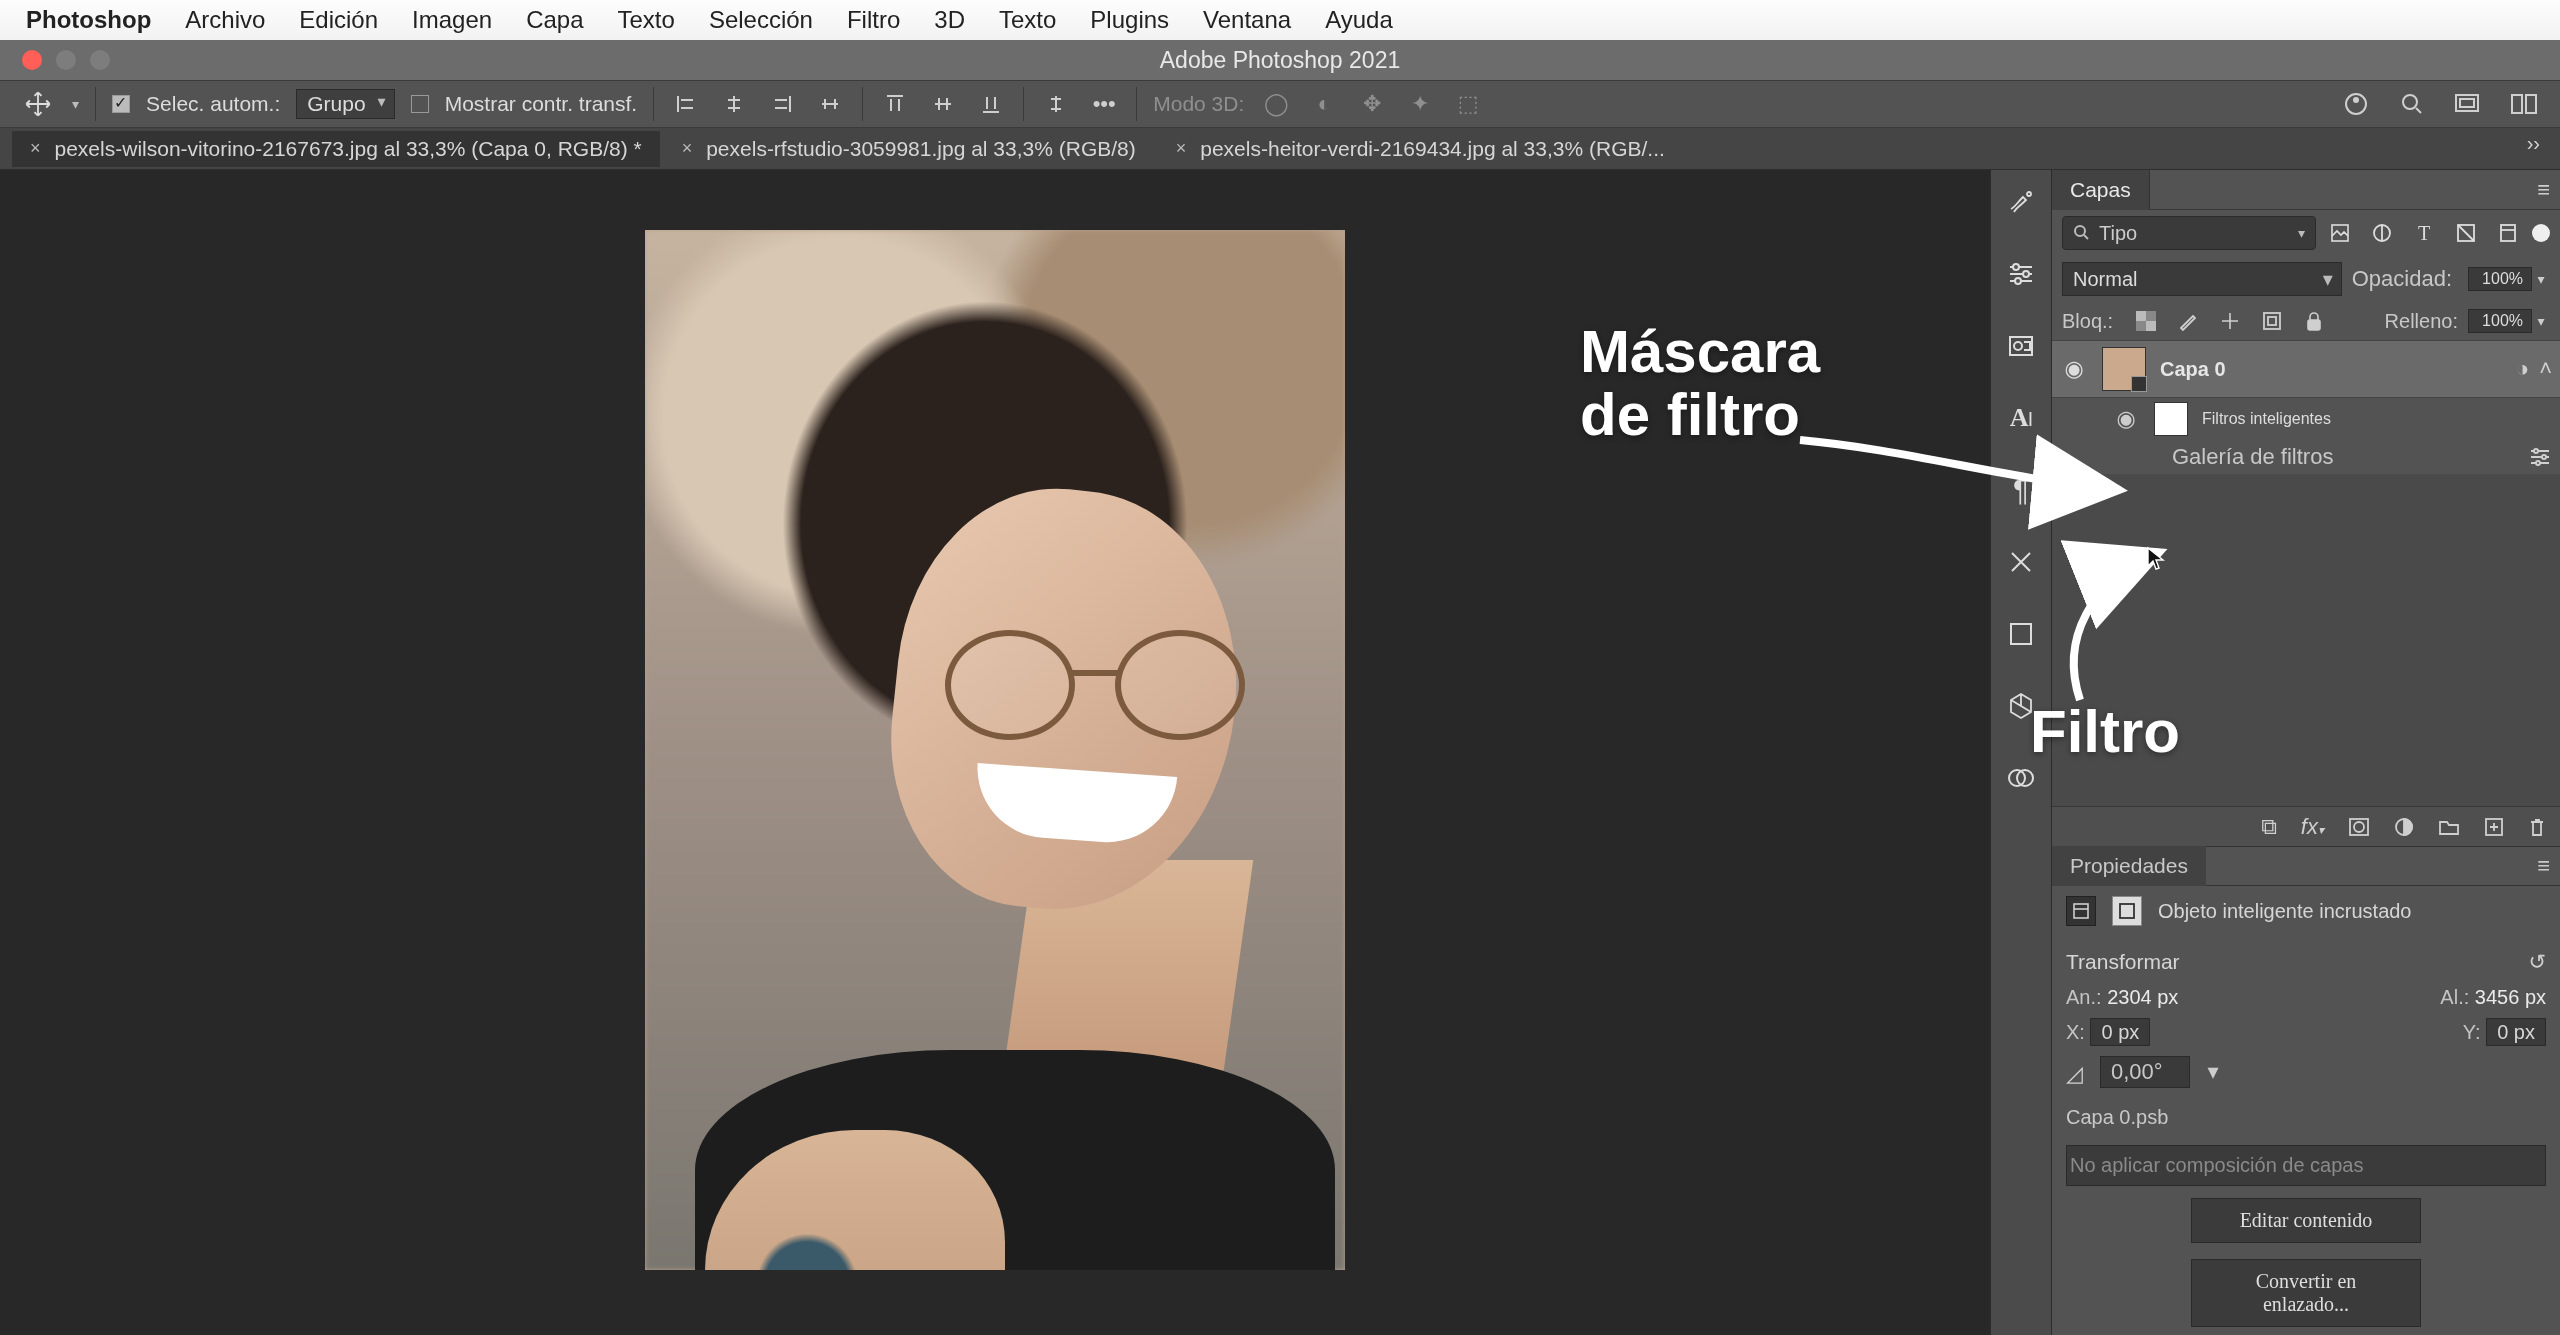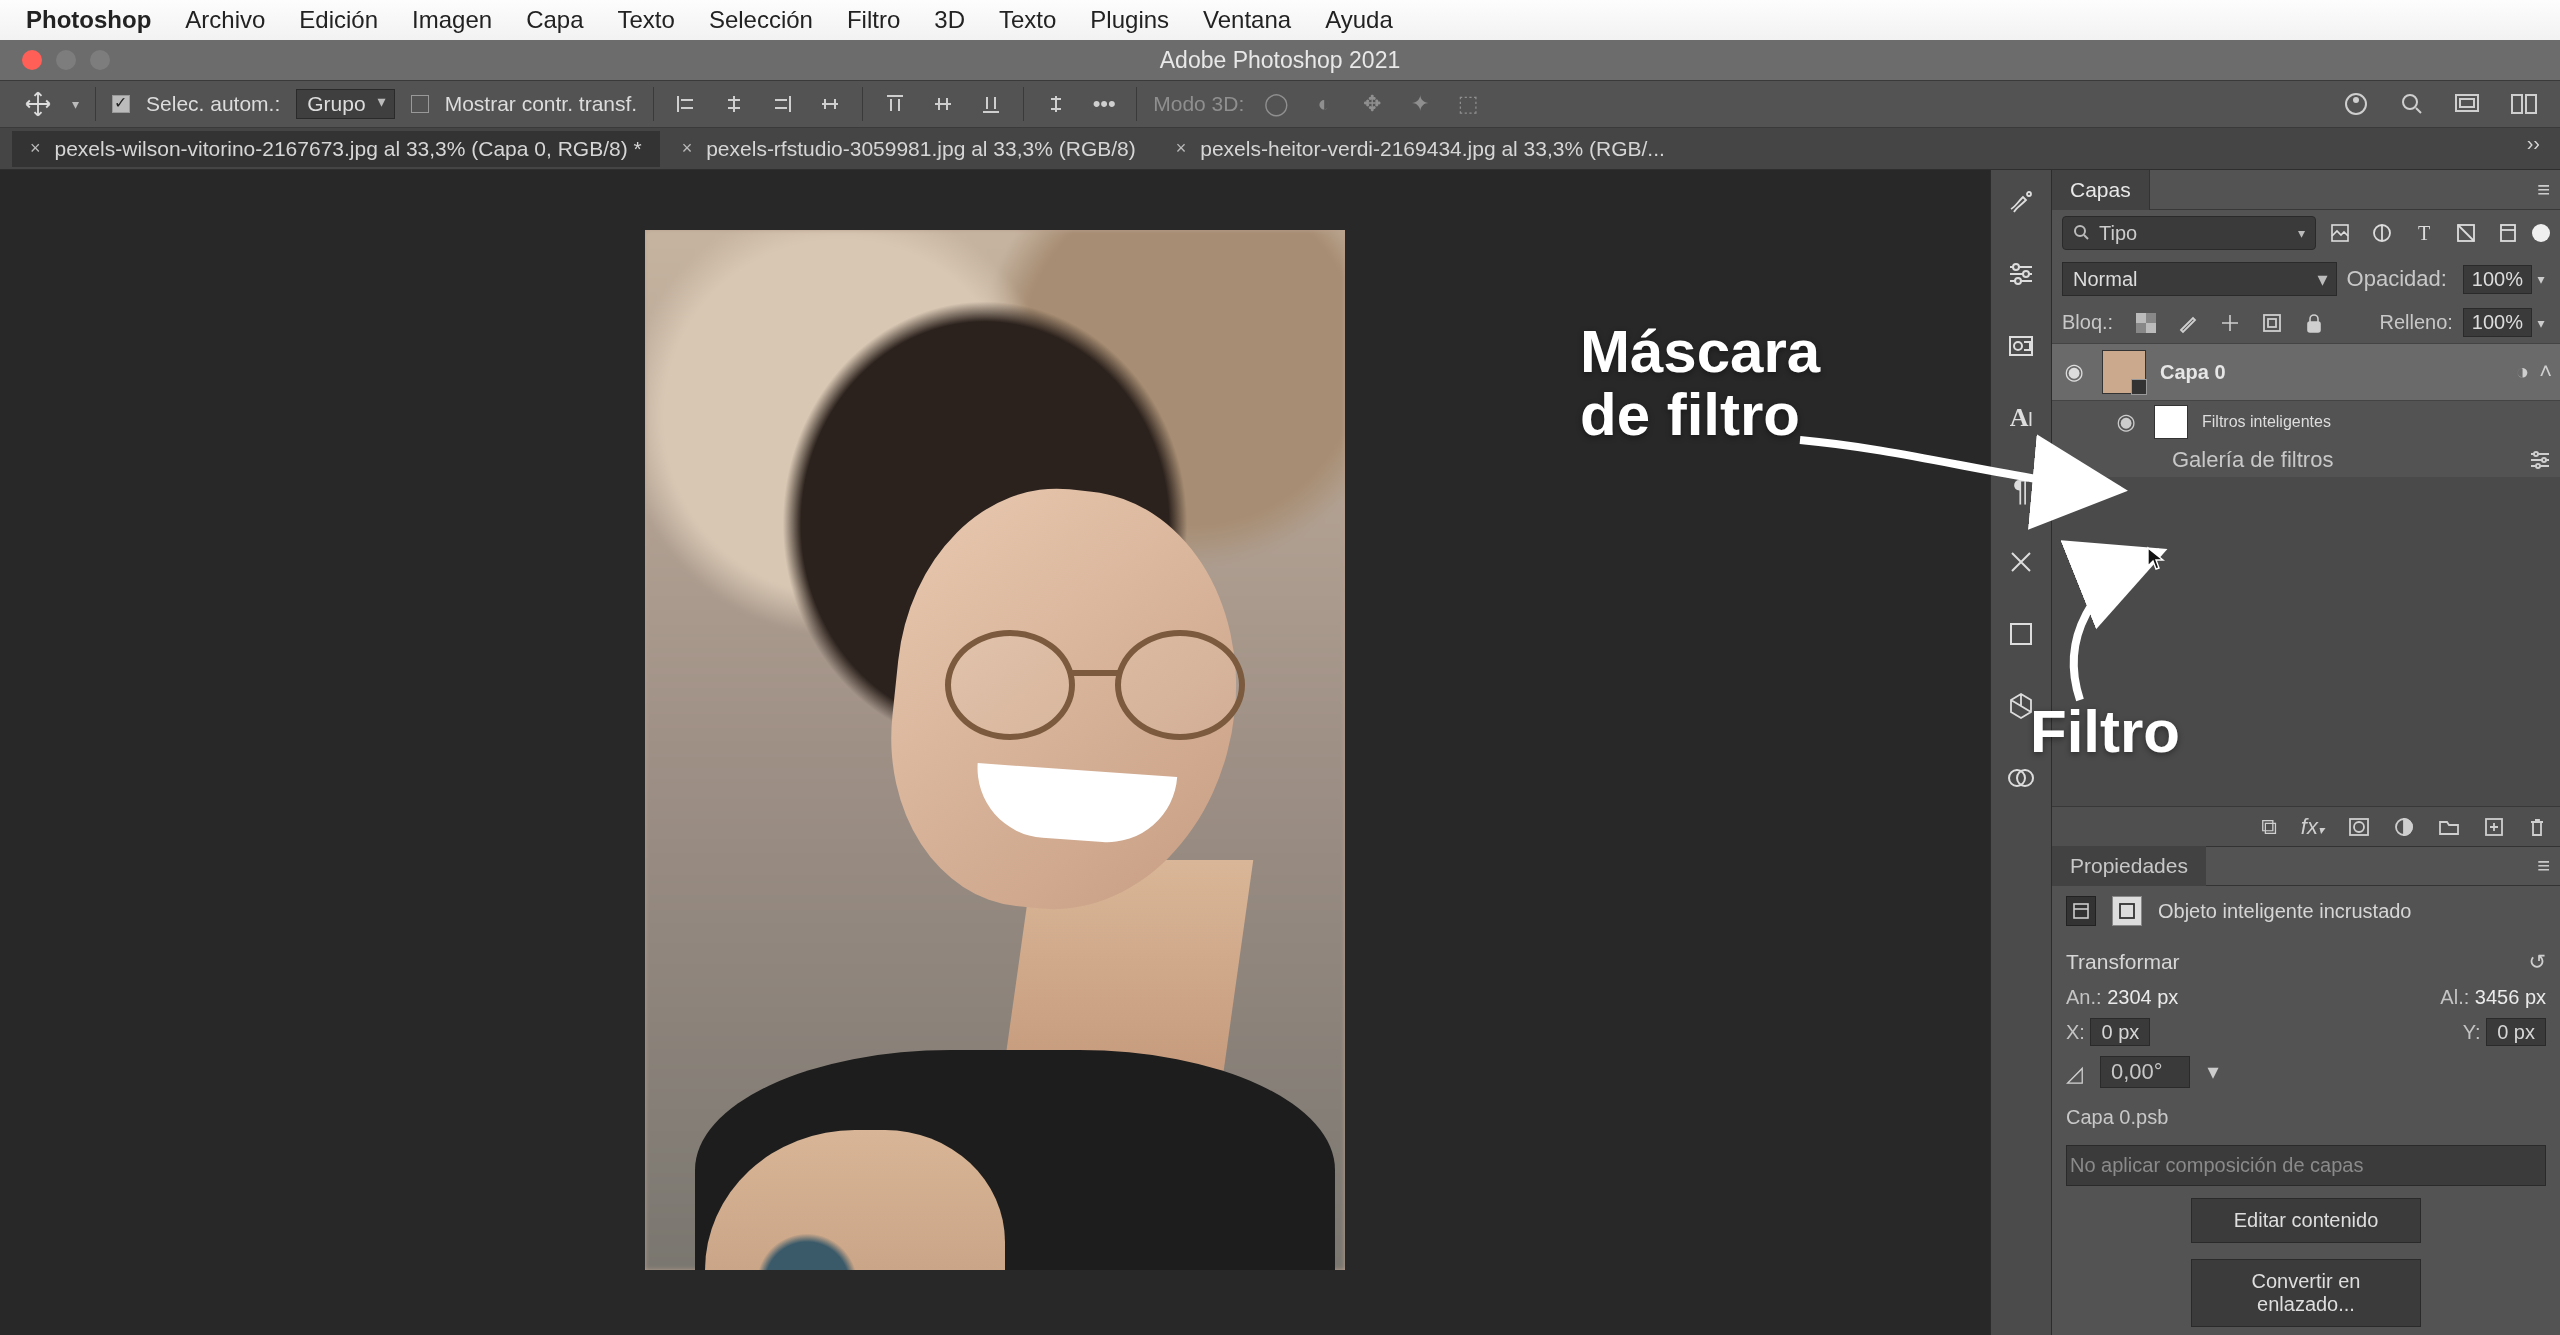--- a/index.html
+++ b/index.html
@@ -70,21 +70,21 @@
 .panel-tab .menu { margin-left:auto; margin-right:10px; color:#ccc; }
 
 .row { display:flex; align-items:center; padding:6px 10px; gap:10px; }
 .search { flex:1; background:#3a3a3a; border:1px solid #2a2a2a; height:34px; border-radius:4px; display:flex; align-items:center; padding:0 10px; color:#ccc; font-size:20px; gap:8px;}
 .iconsrow { display:flex; gap:14px; }
 .iconbox { width:28px; height:28px; display:flex; align-items:center; justify-content:center; color:#dcdcdc; }
 .statdot { width:18px; height:18px; border-radius:50%; background:#efefef; }
 
 .dropdown { flex:1; background:#3a3a3a; border:1px solid #2a2a2a; height:34px; display:flex; align-items:center; padding:0 10px; font-size:20px; color:#ddd; position:relative;}
 .dropdown:after{content:"▾"; position:absolute; right:8px; color:#bbb;}
-.pct { background:#3a3a3a; border:1px solid #2a2a2a; padding:2px 8px; font-size:20px; color:#ddd; margin-left:6px; min-width:64px; text-align:right;}
+.pct { background:#3a3a3a; border:1px solid #2a2a2a; padding:2px 8px; font-size:16px; color:#ddd; margin-left:6px; min-width:64px; text-align:right;}
 .pctwrap{display:flex;align-items:center;}
 .pctwrap .car{ width:18px; text-align:center; color:#ccc; font-size:14px;}
 
 .lockrow { display:flex; align-items:center; gap:16px; padding:6px 10px; font-size:20px; }
 .lockrow .li { width:26px; height:26px; display:flex; align-items:center; justify-content:center; color:#cfcfcf;}
 .lockrow .lab { margin-right:4px; }
 .lockrow .fill { margin-left:auto; display:flex; align-items:center;}
 
 .layer { display:flex; align-items:center; padding:6px 8px; background:#5f5f5f; border-top:1px solid #444; border-bottom:1px solid #444; gap:14px;}
 .layer.selected{ background:#6a6a6a; }
@@ -117,21 +117,21 @@
 .pair { display:flex; gap:40px; padding:6px 14px; font-size:20px; color:#d6d6d6;}
 .pair .k{ color:#c4c4c4;}
 .pair .v{ color:#eaeaea;}
 .inp { background:#3a3a3a; border:1px solid #2a2a2a; padding:2px 10px; min-width:90px;}
 .angle { display:flex; align-items:center; gap:12px; padding:6px 14px;}
 .angle .trig{ width:22px; height:22px; color:#cfcfcf;}
 .angle .more{ width:22px; text-align:center; color:#ccc;}
 
 .file { padding:12px 14px; font-size:20px; color:#c8c8c8;}
 .disabled { background:#3b3b3b; border:1px solid #2a2a2a; padding:8px 3px; margin:4px 14px; color:#8a8a8a; font-size:20px;}
-.btn { background:#3b3b3b; border:1px solid #2a2a2a; padding:10px 20px; margin:8px auto; width:230px; text-align:center; font-size:20px; color:#dedede;}
+.btn { background:#3b3b3b; border:1px solid #2a2a2a; padding:10px 20px; margin:8px auto; width:230px; text-align:center; font-size:20px; color:#dedede;font-family:Liberation Serif, serif;}
 .cursor { position:fixed; width:20px; height:26px; pointer-events:none;}
 
 svg { display:block; }
 </style>
 </head>
 <body>
 
 <div class="menubar">
   <span class="app">Photoshop</span>
   <span>Archivo</span>

